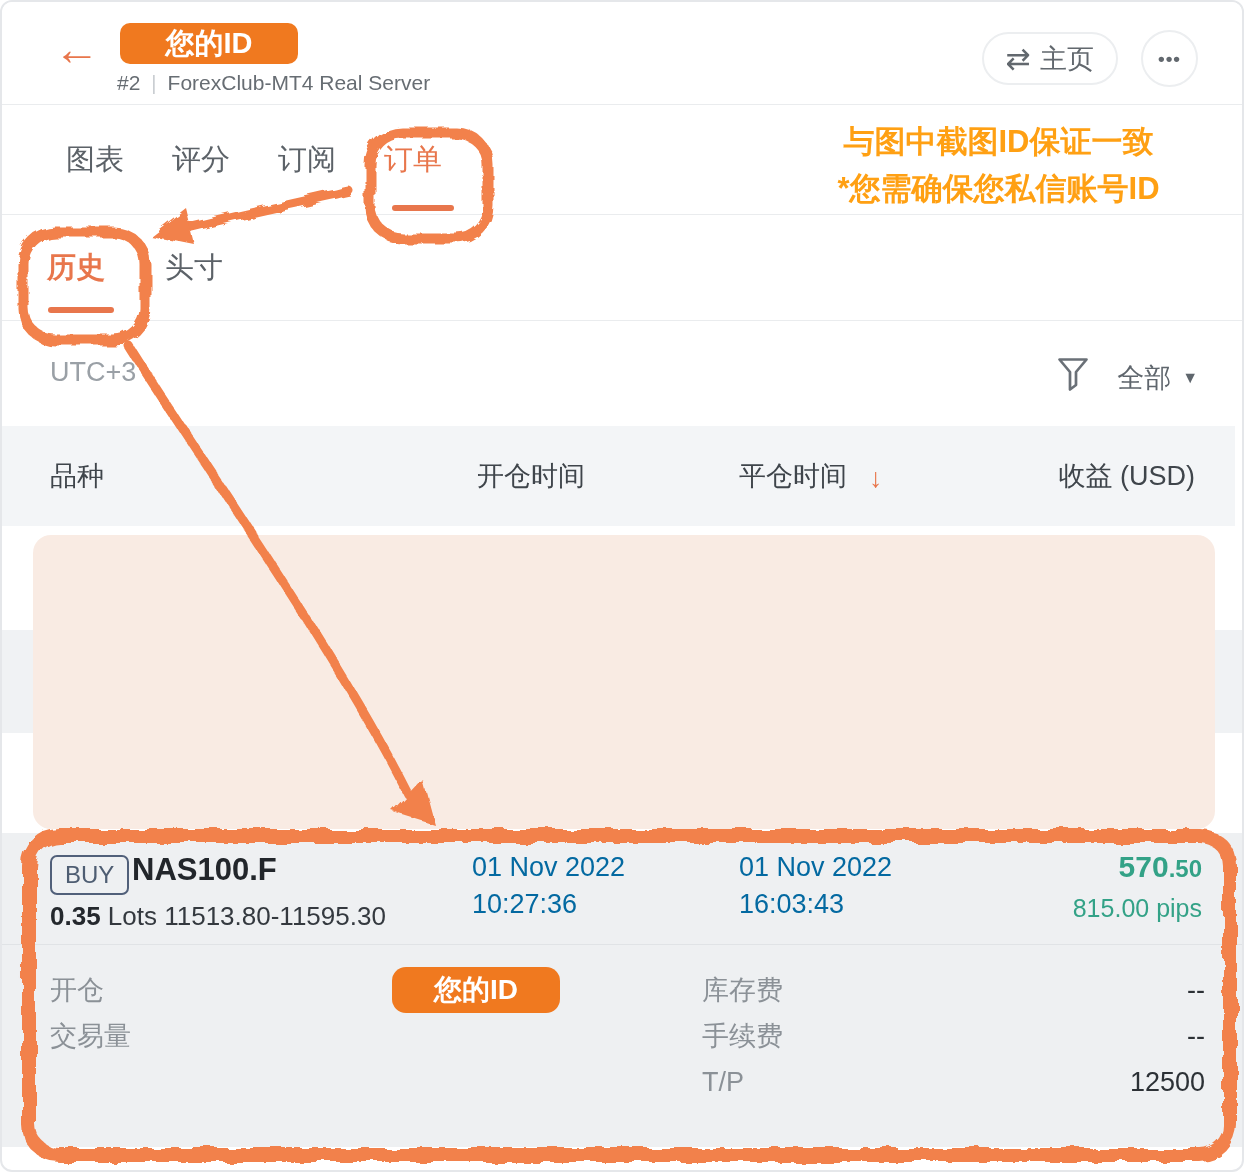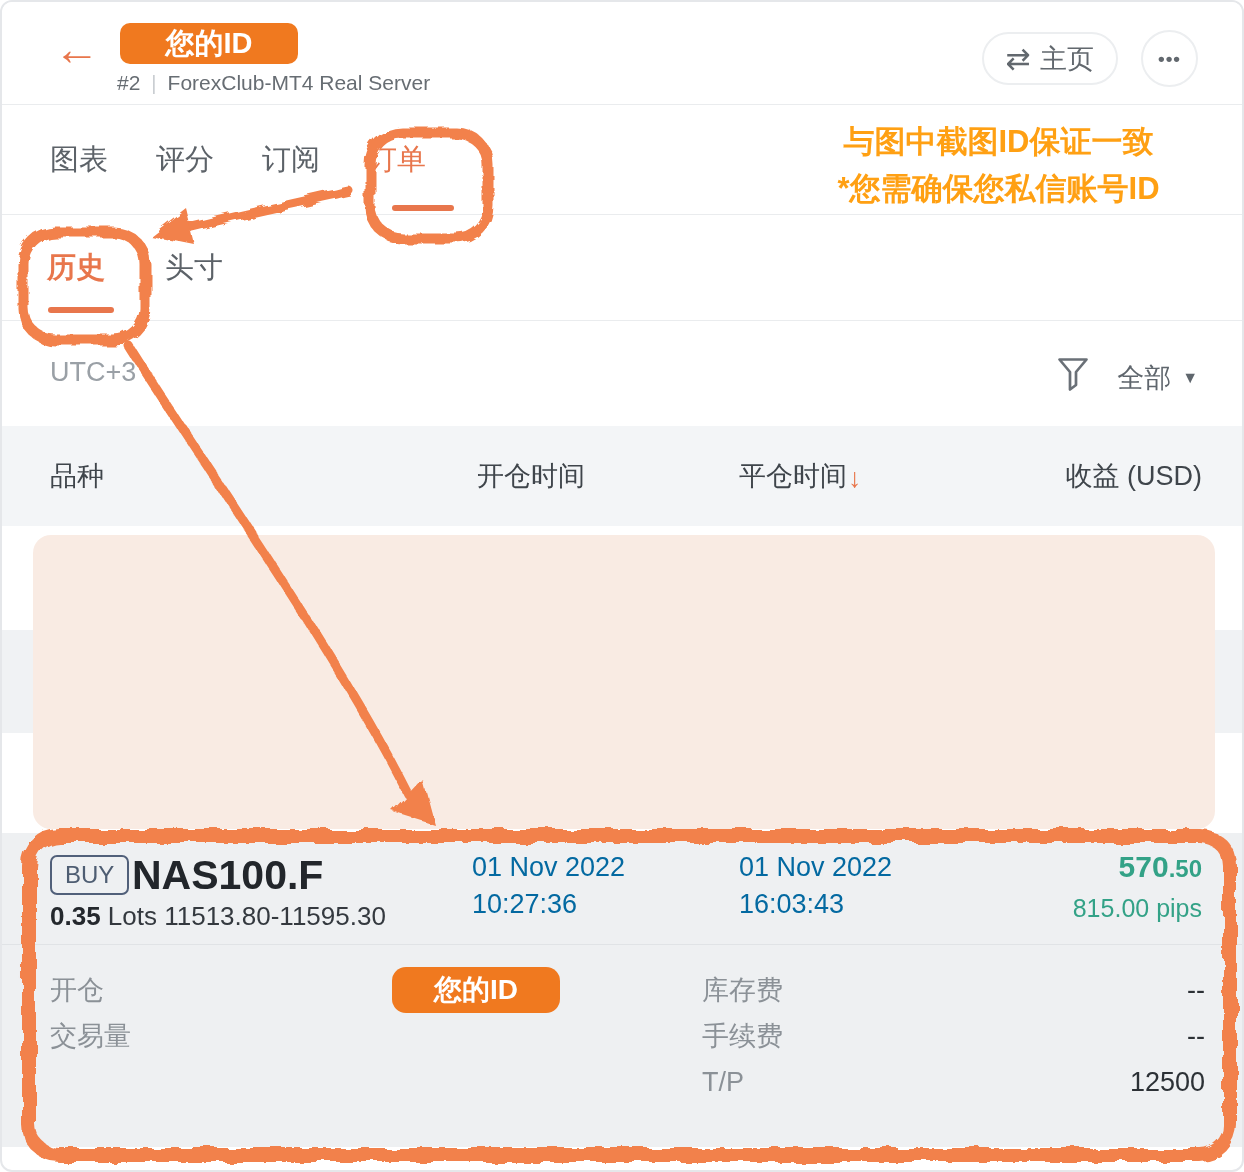--- a/index.html
+++ b/index.html
@@ -35,21 +35,21 @@
   .home-pill .swap { font-size: 30px; line-height: 1; }
   .more-btn {
     position: absolute; right: 44px; top: 28px; width: 57px; height: 57px;
     border: 2px solid #eceef0; border-radius: 50%; background: #fff;
     color: #62686e; font-size: 19px; font-weight: bold; letter-spacing: 1px;
     display: flex; align-items: center; justify-content: center; cursor: pointer;
   }
 
   
   .tabbar { position: absolute; top: 103px; left: 0; right: 0; height: 110px; border-bottom: 1px solid #eaecee; background: #fff;
-            display: flex; align-items: center; padding-left: 48px; gap: 48px; font-size: 29px; color: #5c6268; }
+            display: flex; align-items: center; padding-left: 64px; gap: 48px; font-size: 29px; color: #5c6268; }
   .tab { cursor: pointer; }
   .tab.active { color: #e8764c; }
   .tab-underline-main { position: absolute; left: 390px; bottom: 3px; width: 62px; height: 6px; border-radius: 3px; background: #e8764c; }
 
   
   .subtabs { position: absolute; top: 213px; left: 0; right: 0; height: 106px; border-bottom: 1px solid #eaecee; background: #fff;
              display: flex; align-items: center; padding-left: 45px; gap: 60px; font-size: 29px; color: #5c6268; }
   .subtab { cursor: pointer; }
   .subtab.active { color: #e8764c; font-weight: bold; }
   .tab-underline-sub { position: absolute; left: 46px; bottom: 7px; width: 66px; height: 6px; border-radius: 3px; background: #e8764c; }
@@ -60,41 +60,41 @@
 
   
   .utcrow { position: absolute; top: 319px; left: 0; right: 0; height: 105px; background: #fff; }
   .utc-label { position: absolute; left: 48px; top: 36px; font-size: 27px; color: #9aa0a6; }
   .filter-icon { position: absolute; left: 1054px; top: 354px; width: 34px; height: 36px; cursor: pointer; }
   .all-dropdown { position: absolute; right: 44px; top: 358px; display: flex; align-items: center; gap: 11px;
                   font-size: 27px; color: #5f666d; cursor: pointer; }
   .all-dropdown .caret { font-size: 16px; }
 
   
-  .thead { position: absolute; top: 424px; left: 0; right: 0; height: 100px; background: #f3f5f7; font-size: 27px; color: #3f454b; }
+  .thead { position: absolute; top: 424px; left: 0; right: 7px; height: 100px; background: #f3f5f7; font-size: 27px; color: #3f454b; }
   .thead .cell { position: absolute; top: 50%; transform: translateY(-50%); }
   .th-symbol { left: 48px; }
   .th-open   { left: 475px; }
-  .th-close  { left: 737px; display: flex; gap: 1px; align-items: flex-end; }
+  .th-close  { left: 737px; display: flex; gap: 22px; align-items: flex-end; }
   .th-close .sort { color: #e8764c; }
   .th-profit { right: 40px; }
 
   
   .rows { position: absolute; top: 524px; left: 0; right: 0; height: 307px; }
   .band1 { position: absolute; top: 0;    left: 0; right: 0; height: 104px; background: #ffffff; }
   .band2 { position: absolute; top: 104px; left: 0; right: 0; height: 103px; background: #f0f2f4; }
   .band3 { position: absolute; top: 207px; left: 0; right: 0; height: 100px; background: #ffffff; }
   .redact { position: absolute; left: 31px; top: 9px; width: 1182px; height: 294px; background: #f9ebe3; border-radius: 18px; }
 
   
   .card { position: absolute; top: 831px; left: 0; right: 0; height: 314px; background: #eef0f2; cursor: pointer; }
   .summary { position: absolute; top: 0; left: 0; right: 0; height: 112px; border-bottom: 1px solid #e0e3e6; }
   .buy-badge { position: absolute; left: 48px; top: 22px; padding: 4px 13px; border: 2px solid #51607a; border-radius: 7px;
                color: #4e5d72; font-size: 24px; }
-  .symbol { position: absolute; left: 130px; top: 19px; font-size: 41px; font-weight: bold; color: #22262b; }
+  .symbol { position: absolute; left: 130px; top: 19px; font-size: 31px; font-weight: bold; color: #22262b; }
   .vol-line { position: absolute; left: 48px; top: 68px; font-size: 26px; color: #34393f; }
   .vol-line b { color: #24282d; }
   .time-col { position: absolute; top: 16px; font-size: 27px; color: #0369a1; line-height: 37px; }
   .open-col { left: 470px; }
   .close-col { left: 737px; }
   .profit-col { position: absolute; right: 40px; top: 16px; text-align: right; color: #33a287; line-height: 36px; }
   .profit-main { font-size: 30px; font-weight: bold; }
   .profit-frac { font-size: 24px; font-weight: bold; }
   .profit-pips { font-size: 25px; }
 

